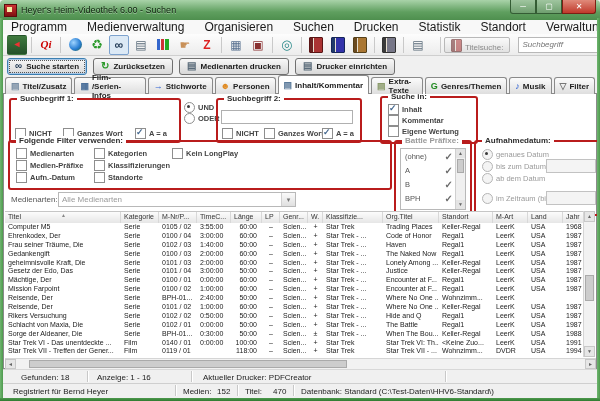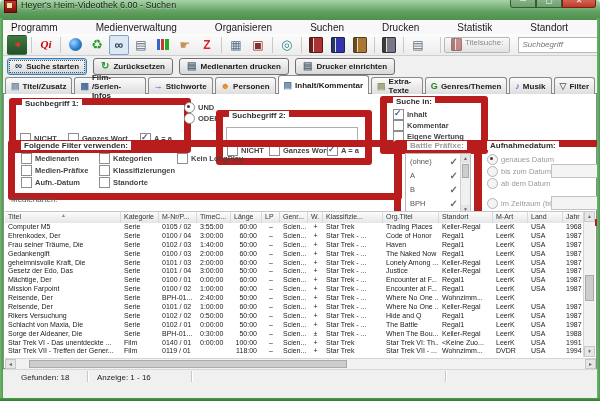--- a/index.html
+++ b/index.html
@@ -5,36 +5,36 @@
   html,body{margin:0;padding:0;background:#888;}
   #window{position:relative;width:600px;height:401px;background:#f0f0f0;
     font-family:"Liberation Sans",sans-serif;overflow:hidden;font-size:8px;color:#222;}
   .edge{position:absolute;background:linear-gradient(90deg,#6fb56f,#4e9a4e);z-index:60;}
   .edge.l{left:0;top:18px;bottom:0;width:3px;}
   .edge.r{right:0;top:18px;bottom:0;width:3px;}
   .edge.b{left:0;right:0;bottom:0;height:3px;background:linear-gradient(#4e9a4e,#2f7a2f);}
 
   
   .titlebar{position:absolute;left:0;top:0;width:600px;height:20px;
-    background:linear-gradient(#a9d3a9,#5f9f5f 60%,#4e8f4e);display:flex;align-items:flex-start;
+    background:linear-gradient(#a9d3a9,#5f9f5f 60%,#4e8f4e);display:flex;align-items:center;
     padding:0 4px;box-sizing:border-box;border-radius:4px 4px 0 0;}
   .appicon{width:11px;height:11px;background:linear-gradient(#c33,#801010);border:1px solid #5a0c0c;
     margin-right:4px;position:relative;}
   .appicon::after{content:"";position:absolute;left:2px;top:2px;width:5px;height:5px;background:#f5e9a0;}
   .wtitle{font-size:9px;color:#10230f;text-shadow:0 1px 0 rgba(255,255,255,.4);}
   .winbtns{margin-left:auto;display:flex;margin-top:-6px;}
   .wb{width:24px;height:13px;border:1px solid #345c34;border-top:none;display:flex;align-items:center;
     justify-content:center;color:#fff;font-size:8px;background:linear-gradient(#9fc59f,#6f9f6f);}
   .wb.close{width:32px;background:linear-gradient(#e08a7a,#c0392b);border-color:#7c1f14;border-radius:0 0 3px 0;}
   .wb.min{border-radius:0 0 0 3px;}
 
   
   .menubar{position:absolute;left:3px;top:20px;width:594px;height:14px;background:#f8f8f8;
     border-bottom:1px solid #e0e0e0;display:flex;align-items:center;}
-  .menu-item{padding:0 19px;font-size:10px;color:#1a1a1a;}
+  .menu-item{padding:0 10px;font-size:12px;color:#1a1a1a;}
   .menu-item:first-child{padding-left:8px;}
 
   
   .toolbar{position:absolute;left:3px;top:34px;width:594px;height:22px;
     background:linear-gradient(#fdfdfd,#ececec);border-bottom:1px solid #cfcfcf;
     display:flex;align-items:center;padding-left:3px;box-sizing:border-box;}
   .ticons{display:flex;align-items:center;}
   .ticon{width:18px;height:18px;display:flex;align-items:center;justify-content:center;margin:0 1px;border:1px solid transparent;}
   .ticon i{font-style:normal;font-size:11px;line-height:1;}
   .ticon.pressed{border:1px solid #7da2ce;background:#dce9f5;border-radius:2px;}
@@ -54,21 +54,21 @@
   [data-name="calendar-icon"] i{color:#566f8f;font-size:12px;}
   [data-name="tv-icon"] i{color:#8a3030;font-size:12px;}
   [data-name="cd-icon"] i{color:#2a8a8a;font-size:13px;}
   .bookic{width:12px;height:14px;display:block;border:1px solid #5a1515;
     background:linear-gradient(90deg,#6a1f1f 0 3px,#e8e0d0 3px 4px,#a33 4px 100%);border-radius:1px;}
   [data-name="media-view-icon"] .bookic{background:linear-gradient(90deg,#1f3a6a 0 3px,#e8e0d0 3px 4px,#33a 4px 100%);border-color:#15255a;}
   [data-name="media-edit-icon"] .bookic{background:linear-gradient(90deg,#6a4a1f 0 3px,#e8e0d0 3px 4px,#a73 4px 100%);border-color:#55401a;}
   [data-name="media-export-icon"] .bookic{background:linear-gradient(90deg,#3a3a3a 0 3px,#e8e0d0 3px 4px,#778 4px 100%);border-color:#333;}
   .tb-right{display:flex;align-items:center;margin-left:8px;}
   .btn-titelsuche{height:16px;border:1px solid #b8b8b8;border-radius:2px;background:linear-gradient(#fafafa,#e2e2e2);
-    color:#8a8a8a;display:flex;align-items:flex-start;gap:3px;padding:0 6px;font-size:8px;}
+    color:#8a8a8a;display:flex;align-items:flex-end;gap:3px;padding:0 6px;font-size:8px;}
   .btn-titelsuche .bookic{width:9px;height:11px;opacity:.55;}
   .tb-input{width:118px;height:14px;border:1px solid #b8b8b8;background:#fff;font-size:8px;
     font-style:italic;color:#9a9a9a;font-family:"Liberation Sans",sans-serif;padding:0 3px;margin-left:8px;}
 
   
   .actionrow{position:absolute;left:3px;top:56px;width:594px;height:20px;display:flex;align-items:center;gap:6px;padding-left:4px;box-sizing:border-box;}
   .abtn{height:17px;border:1px solid #707070;border-radius:3px;background:linear-gradient(#f8f8f8,#d8d8d8);
     display:flex;align-items:center;gap:4px;padding:0 7px;font-size:8px;font-weight:bold;color:#1a1a1a;}
   .abtn.focus{border-color:#3c7fb1;box-shadow:0 0 0 1px #a8c8e8 inset;outline:1px dotted #555;outline-offset:-3px;}
   .abtn i{font-style:normal;font-size:10px;line-height:1;}
@@ -97,21 +97,21 @@
   .tab[data-name="tab-personen"] i{color:#e08a20;}
   .tab[data-name="tab-inhalt-kommentar"] i{color:#5a7a9a;}
   .tab[data-name="tab-extra-texte"] i{color:#8a9a6a;}
   .tab[data-name="tab-genres-themen"] i{color:#1f8a1f;font-weight:bold;}
   .tab[data-name="tab-musik"] i{color:#2a5fd4;}
   .tab[data-name="tab-filter"] i{color:#777;}
 
   
   .content{position:absolute;left:3px;top:93px;width:594px;height:276px;background:#fff;
     border:1px solid #8a8a8a;box-sizing:border-box;z-index:4;}
-  .group{position:absolute;border:7px solid #b91c1c;border-radius:3px;}
+  .group{position:absolute;border:2px solid #b91c1c;border-radius:3px;}
   .gtitle{position:absolute;top:-6px;left:6px;background:#fff;padding:0 3px;font-size:8px;font-weight:bold;color:#2f2f2f;white-space:nowrap;}
   .gtitle.gray{color:#9a9a9a;}
   .field{position:absolute;border:1px solid #b0b0b0;background:#fff;font-size:8px;padding:0 3px;
     font-family:"Liberation Sans",sans-serif;color:#111;box-sizing:border-box;}
   .ckrow{position:absolute;display:flex;align-items:center;gap:3px;font-size:7.5px;font-weight:bold;color:#444;white-space:nowrap;}
   .ckrow.norm{font-weight:bold;}
   .datefield{position:absolute;width:48px;height:12px;border:1px solid #c2c2c2;background:#f4f4f4;}
   .dis-label{color:#9a9a9a;}
 
   
@@ -344,21 +344,21 @@
 
     <label class="ckrow" style="left:180px;top:8px;" data-name="operator-und-radio">
       <span class="rb sel" data-name="radio-dot"></span>
         <span>UND</span>
     </label>
     <label class="ckrow" style="left:180px;top:19px;" data-name="operator-oder-radio">
       <span class="rb" data-name="radio-dot"></span>
         <span>ODER</span>
     </label>
 
-    <div class="group" style="left:212px;top:16px;width:142px;height:41px;" data-name="suchbegriff2-group">
+    <div class="group" style="left:212px;top:4px;width:142px;height:41px;" data-name="suchbegriff2-group">
       <span class="gtitle" data-name="suchbegriff2-title">Suchbegriff 2:</span>
       <input class="field" style="left: 3px; top: 10px; width: 132px; height: 14px;" data-name="suchbegriff2-input" value="">
       <label class="ckrow" style="left:4px;top:28px;" data-name="suchbegriff2-nicht-checkbox">
         <span class="cb" data-name="checkbox-box"></span>
           <span>NICHT</span>
       </label>
       <label class="ckrow" style="left:46px;top:28px;" data-name="suchbegriff2-ganzes-wort-checkbox">
         <span class="cb" data-name="checkbox-box"></span>
           <span>Ganzes Wort</span>
       </label>
@@ -467,20 +467,24 @@
           </label>
           <label class="ckrow" data-name="aufnahmedatum-imzeitraumbis-radio" style="left: 6px; top: 51px; position: absolute; font-weight: normal; color: rgb(154, 154, 154);">
             <span class="rb dis" data-name="radio-dot"></span>
             <span class="dis-label" data-name="label">im Zeitraum (bis:)</span>
           </label>
           <span class="datefield" data-name="date-input" style="left: 70px; top: 49px; position: absolute;"></span>
         </div>
     </div>
 
     <span class="ddlabel" data-name="medienarten-label">Medienarten:</span>
+    <div class="dropdown" data-name="medienarten-dropdown">
+      <span class="val" data-name="medienarten-value">Alle Medienarten</span>
+      <span class="ddbtn" data-name="chevron-down-icon">▾</span>
+    </div>
 
     <div class="thead" data-name="table-header">
         <span class="th col0" data-name="column-header-titel" style="width: 116px;">Titel<i class="sortmark" data-name="sort-icon">▲</i></span>
         <span class="th col1" data-name="column-header-kategorie" style="width: 38px;">Kategorie</span>
         <span class="th col2" data-name="column-header-mnrp" style="width: 38px;">M-Nr/P...</span>
         <span class="th col3" data-name="column-header-timec" style="width: 34px;">TimeC...</span>
         <span class="th col4" data-name="column-header-lnge" style="width: 31px;">Länge</span>
         <span class="th col5" data-name="column-header-lp" style="width: 18px;">LP</span>
         <span class="th col6" data-name="column-header-genr" style="width: 28px;">Genr...</span>
         <span class="th col7" data-name="column-header-w" style="width: 15px;">W.</span>
@@ -760,16 +764,28 @@
       <span class="th" data-name="scroll-thumb"></span>
       <span class="a rt" data-name="scroll-right-icon">►</span>
     </div>
   </div>
 
   <div class="status1" data-name="search-status-bar">
     <span class="sitem" style="left:18px;" data-name="status-gefunden">Gefunden: 18</span>
     <span class="ssep" style="left:84px;"></span>
     <span class="sitem" style="left:94px;" data-name="status-anzeige">Anzeige: 1 - 16</span>
     <span class="ssep" style="left:188px;"></span>
+    <span class="sitem" style="left:200px;" data-name="status-drucker">Aktueller Drucker: PDFCreator</span>
     <span class="ssep" style="left:442px;"></span>
   </div>
 
+  <div class="status2" data-name="app-status-bar">
+    <span class="sitem" style="left:10px;" data-name="status-registriert">Registriert für Bernd Heyer</span>
+    <span class="ssep" style="left:172px;"></span>
+    <span class="sitem" style="left:180px;" data-name="status-medien-label">Medien:</span>
+    <span class="sitem" style="left:214px;" data-name="status-medien-value">152</span>
+    <span class="ssep" style="left:234px;"></span>
+    <span class="sitem" style="left:242px;" data-name="status-titel-label">Titel:</span>
+    <span class="sitem" style="left:270px;" data-name="status-titel-value">470</span>
+    <span class="ssep" style="left:290px;"></span>
+    <span class="sitem" style="left:298px;" data-name="status-datenbank">Datenbank: Standard (C:\Test-Daten\HHV6-Standard\)</span>
+  </div>
 </div>
 
 </body></html>

